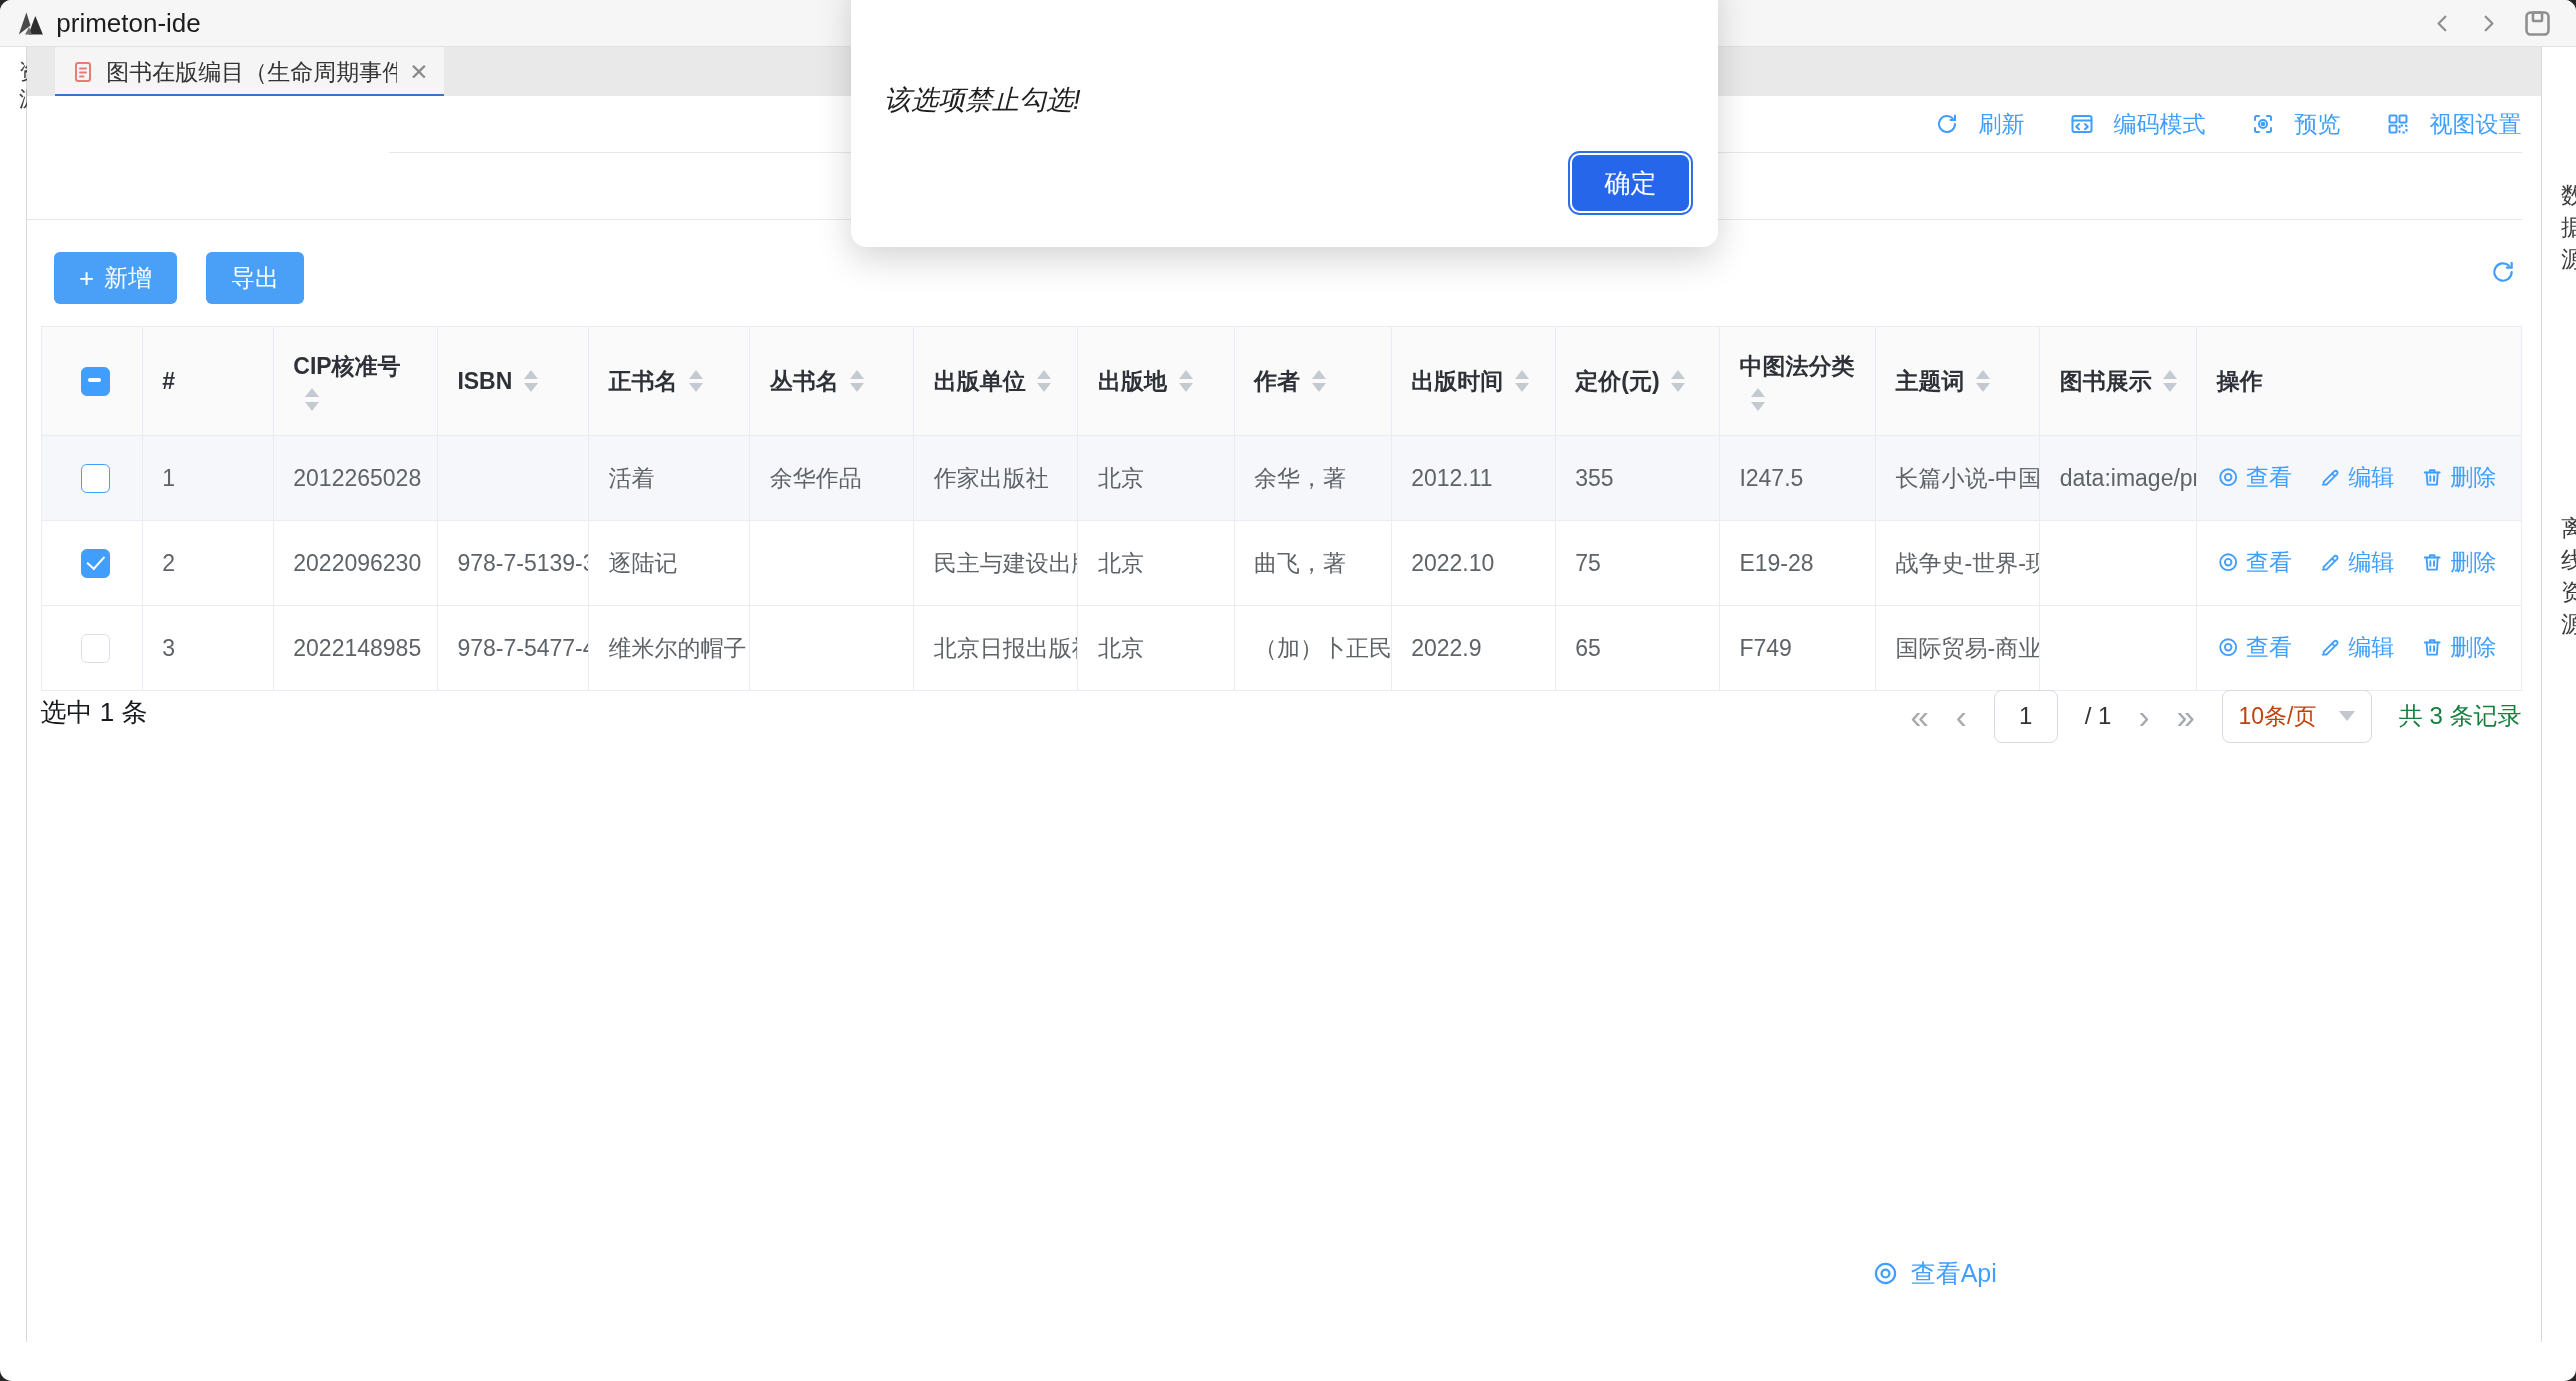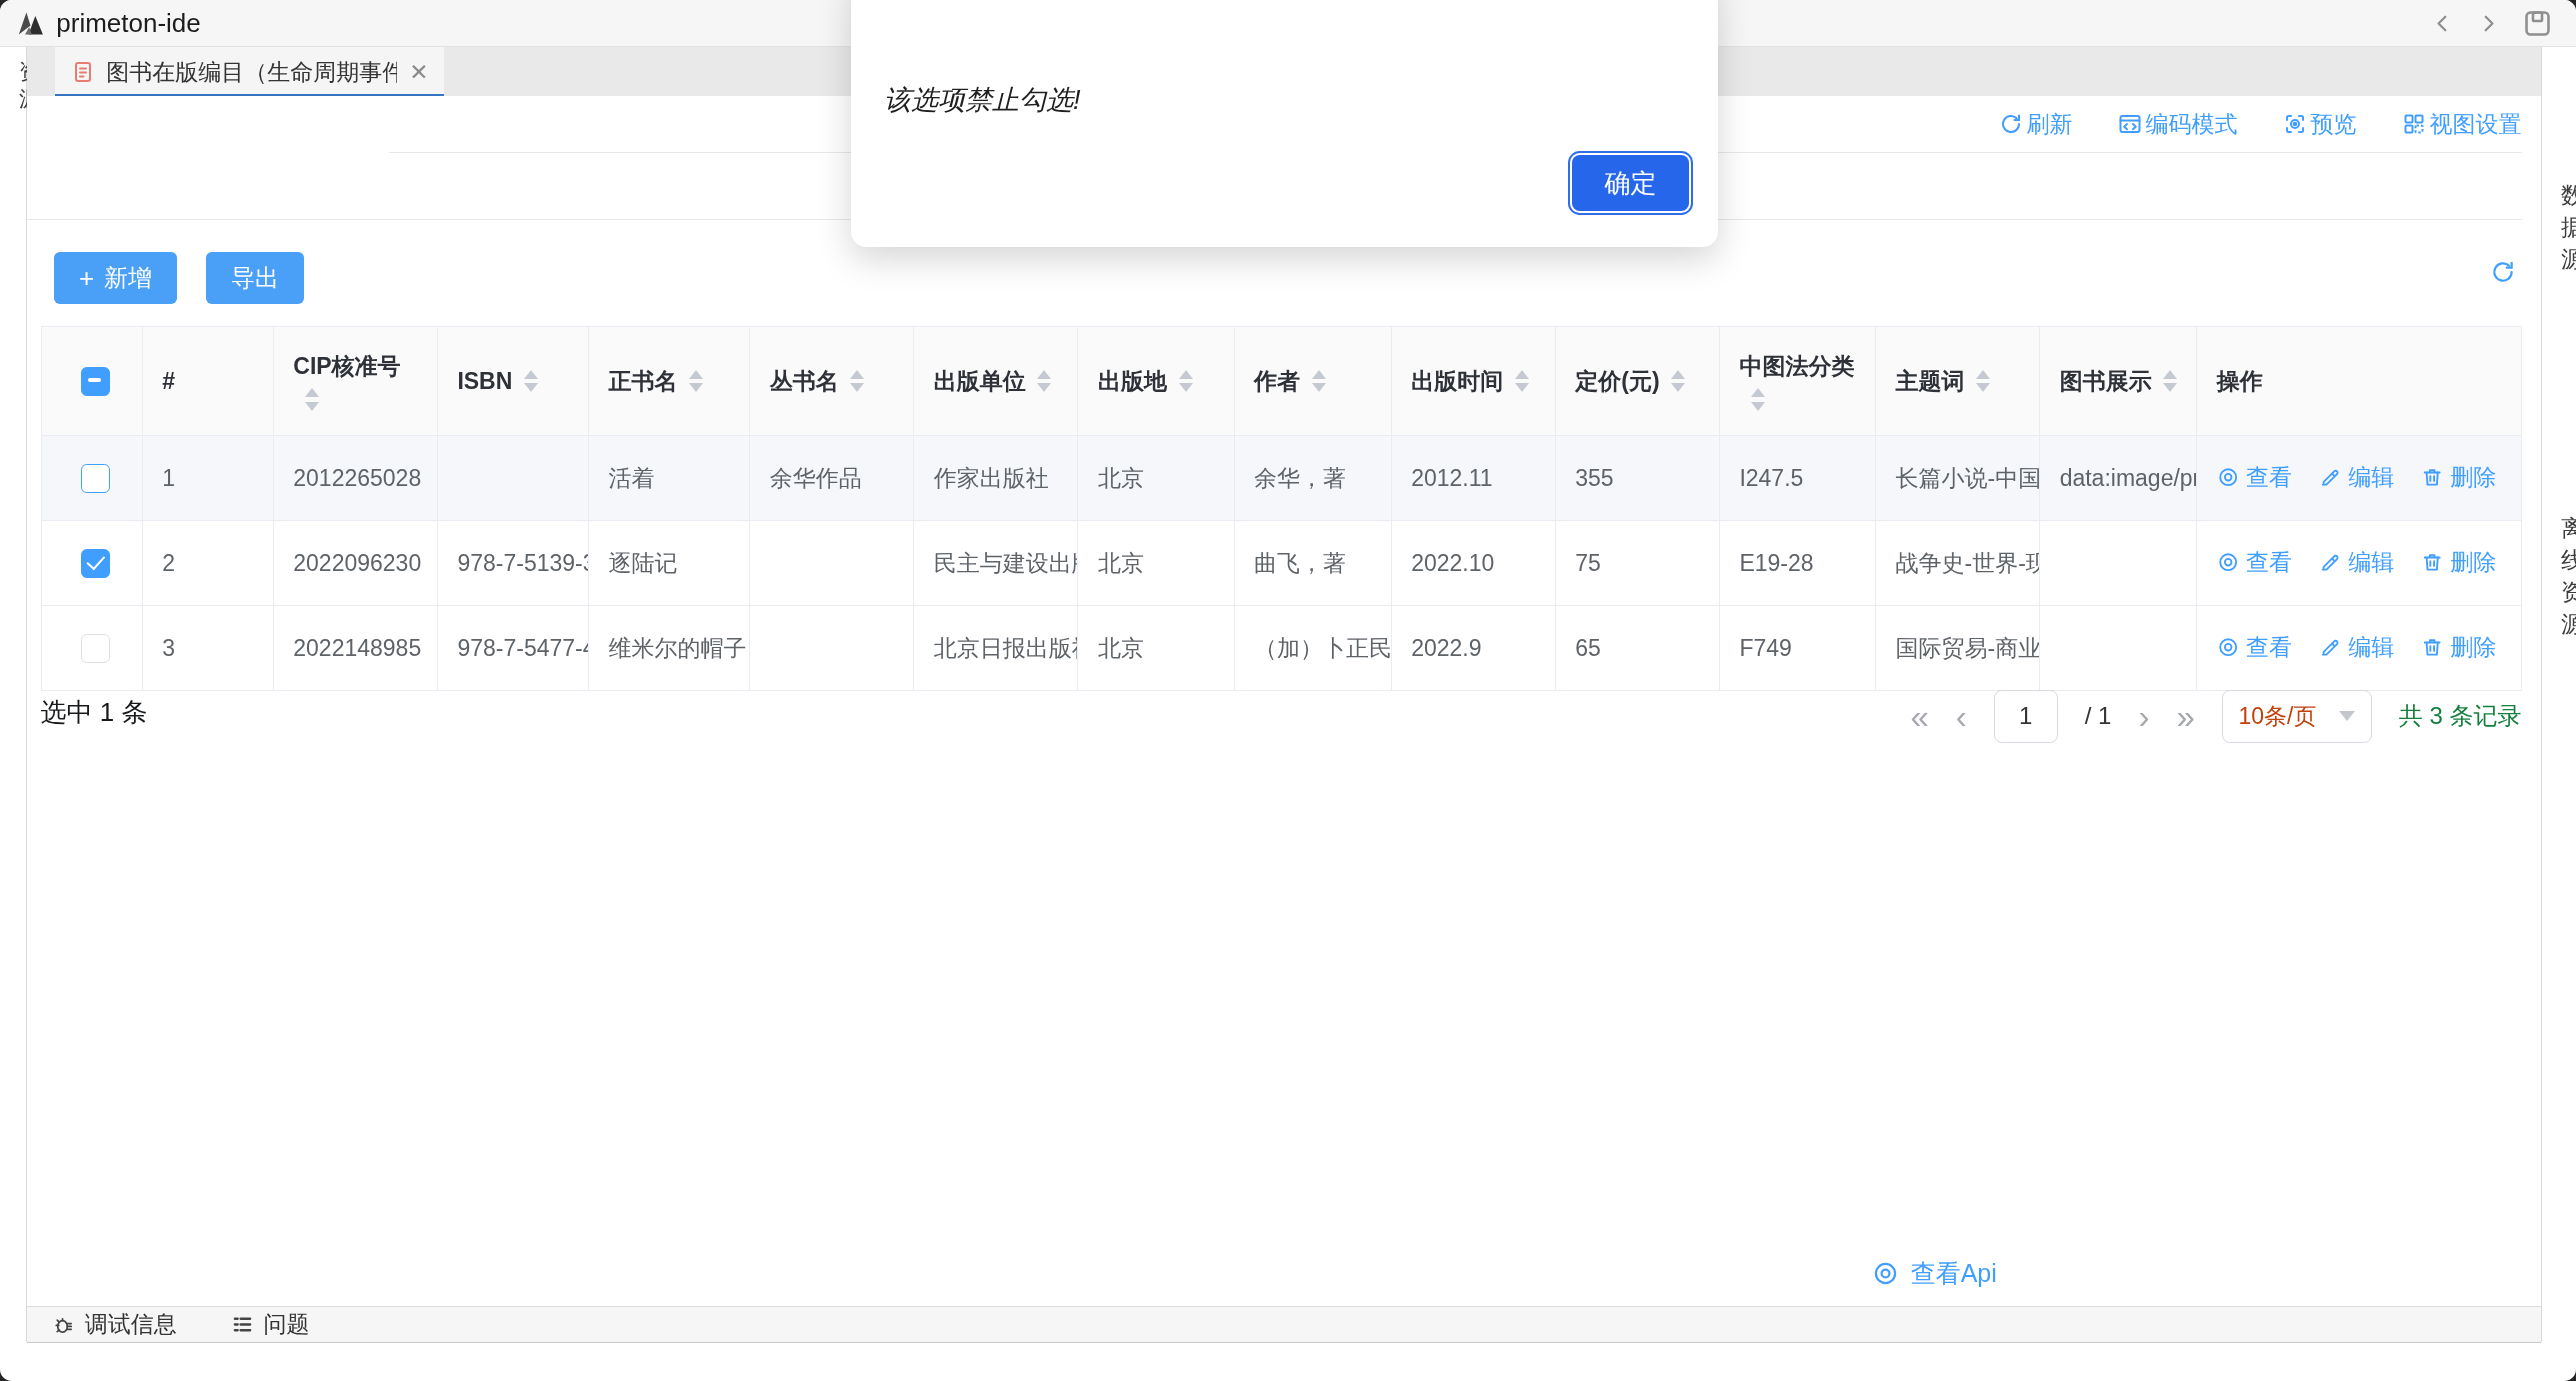--- a/index.html
+++ b/index.html
@@ -31,21 +31,21 @@
          display:flex; align-items:center; gap:11.7px; padding:0 15.6px; }
   .tab-title { font-size:23px; color:#333; white-space:nowrap; overflow:hidden; }
   .tab-close { font-size:23px; color:#8a8a8a; margin-left:auto; cursor:pointer; }
   .tab-underline { position:absolute; left:0; bottom:-1px; height:3.9px; width:100%; background:#3576c4; }
   .doc-icon { color:#e97b74; flex:0 0 auto; }
 
   
   .content { position:absolute; left:27px; top:96px; width:2514px; height:1209px; background:#fff; }
 
   .toolbar { position:absolute; top:0; right:19.5px; height:56px; display:flex; align-items:center; gap:45px; }
-  .tool-link { display:inline-flex; align-items:center; gap:4px; color:#409eff; font-size:23px; cursor:pointer;text-align:center; }
+  .tool-link { display:inline-flex; align-items:center; gap:20px; color:#409eff; font-size:23px; cursor:pointer;text-align:center; }
   .tool-link svg { display:block; }
 
   .sep1 { position:absolute; left:362px; right:19.5px; top:56px; height:0; border-top:1px solid #e8e8e8; }
   .sep2 { position:absolute; left:0; right:19.5px; top:123px; height:0; border-top:1px solid #e8e8e8; }
 
   .btn-row { position:absolute; left:27px; top:156px; display:flex; gap:29px; }
   .btn { height:52px; background:#4a9ff7; color:#fff; border-radius:5.8px; display:flex; align-items:center;
          justify-content:center; font-size:24px; padding:0 25px; cursor:pointer; }
   .btn .plus { font-size:26px; margin-right:9.7px; }
   .mini-refresh { position:absolute; right:25px; top:163px; color:#409eff; cursor:pointer; }
@@ -500,36 +500,20 @@
 
       <span class="api-link">
         <svg width="27" height="27" viewBox="0 0 24 24" fill="none" stroke="currentColor" stroke-width="2">
             <circle cx="12" cy="12" r="8.5"></circle>
             <circle cx="12" cy="12" r="3.5"></circle>
           </svg>
         <span>查看Api</span>
       </span>
     </div>
 
-    <div class="bottom-panel">
-      <span class="panel-item">
-        <svg width="23" height="23" viewBox="0 0 24 24" fill="none" stroke="currentColor" stroke-width="1.8" stroke-linecap="round">
-            <ellipse cx="11" cy="14" rx="5" ry="6"></ellipse>
-            <path d="M11 8V6M7.5 9.5 5.5 7.5M7 13H4.5M7.5 17.5l-2 2"></path>
-            <path d="M16 11h4M16 14h4M16 17h4"></path>
-          </svg>
-        <span>调试信息</span>
-      </span>
-      <span class="panel-item">
-        <svg width="23" height="23" viewBox="0 0 24 24" fill="none" stroke="currentColor" stroke-width="2.4" stroke-linecap="round">
-            <path d="M4 6h3M4 12h3M4 18h3M10 6h10M10 12h10M10 18h10"></path>
-          </svg>
-        <span>问题</span>
-      </span>
-    </div>
 
 
     <div class="modal">
       <div class="modal-msg">该选项禁止勾选!</div>
       <div class="modal-ok">确定</div>
     </div>
 
   </div>
 </div>
 

